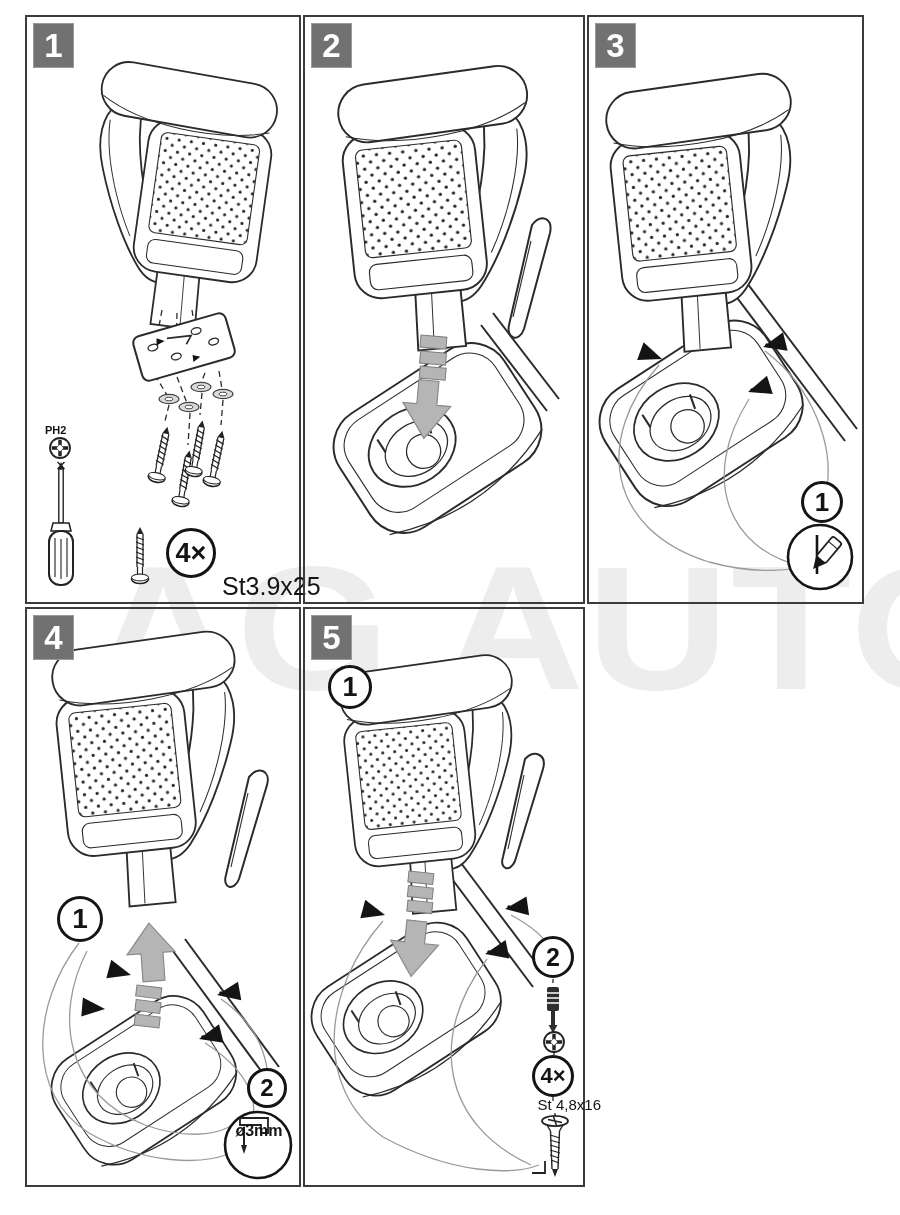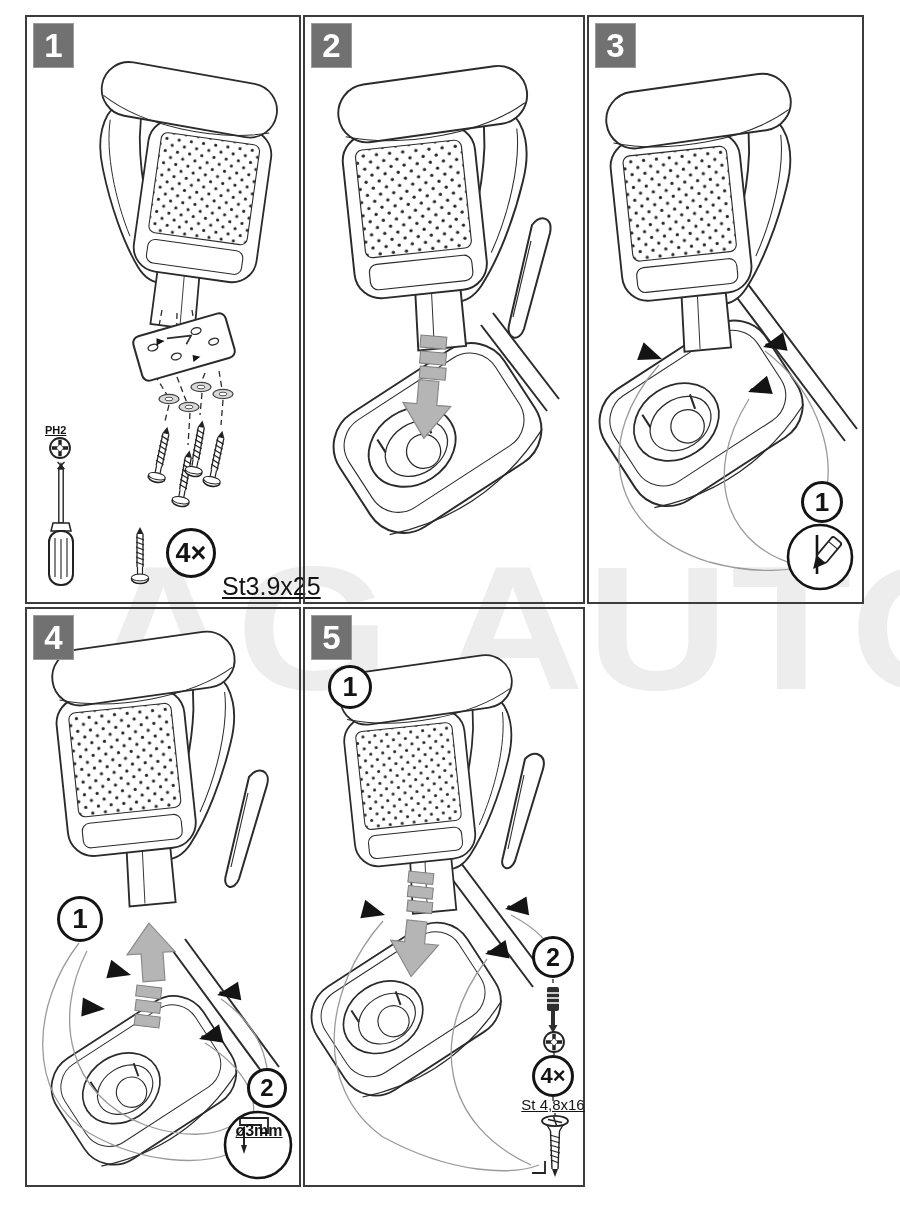--- a/index.html
+++ b/index.html
@@ -21,21 +21,21 @@
   .badge{
     position:absolute;left:6px;top:6px;width:39px;height:43px;z-index:3;
     background:#717171;border:1px solid #9a9a9a;color:#ffffff;
     font-size:33px;font-weight:bold;display:flex;align-items:center;justify-content:center;
   }
   .callout{
     position:absolute;z-index:3;background:#fff;border:3px solid #141414;border-radius:50%;
     display:flex;align-items:center;justify-content:center;
     font-weight:bold;color:#141414;box-sizing:border-box;
   }
-  .spec{position:absolute;z-index:3;color:#141414;white-space:nowrap;text-decoration:underline;}
+  .spec{position:absolute;z-index:3;color:#141414;white-space:nowrap;}
   .ctr{text-align:center;}
 </style>
 </head>
 <body>
 
 <svg width="0" height="0" style="position:absolute" aria-hidden="true">
 <defs>
   <pattern id="dots" width="15" height="15" patternUnits="userSpaceOnUse">
     <circle cx="4.5" cy="4.5" r="1.9" fill="#262626"></circle>
     <circle cx="12" cy="12" r="1.9" fill="#262626"></circle>
@@ -328,14 +328,14 @@
       <path d="M-7 -1.5 L7 1.5 M-1.5 -4.4 L1.5 4.4" stroke="#222" stroke-width="1.5"></path>
       <path d="M-8 4 L-4.5 10 M8 4 L4.5 10" stroke="#222" stroke-width="1.4"></path>
       <path d="M-4.5 10 L-3 48 M4.5 10 L3 48" stroke="#222" stroke-width="1.4"></path>
       <path d="M-5 14 L5 17 M-5 19 L5 22 M-5 24 L5 27 M-5 29 L5 32 M-5 34 L4 37 M-4 39 L4 42" stroke="#222" stroke-width="1.1"></path>
       <path d="M-3 48 L0 56 L3 48 Z" fill="#222"></path>
     </g>
   </svg>
   <div class="callout" style="left:23px;top:56px;width:44px;height:44px;font-size:27px;">1</div>
   <div class="callout" style="left:227px;top:327px;width:42px;height:42px;font-size:25px;">2</div>
   <div class="callout" style="left:227px;top:446px;width:42px;height:42px;font-size:22px;">4×</div>
-  <div class="spec ctr" style="left:200px;top:487px;width:96px;font-size:15px;">St 4,8x16</div>
+  <div class="spec ctr" style="left:200px;top:487px;width:96px;font-size:15px;text-align:right;">St 4,8x16</div>
 </div>
 
 </body></html>

